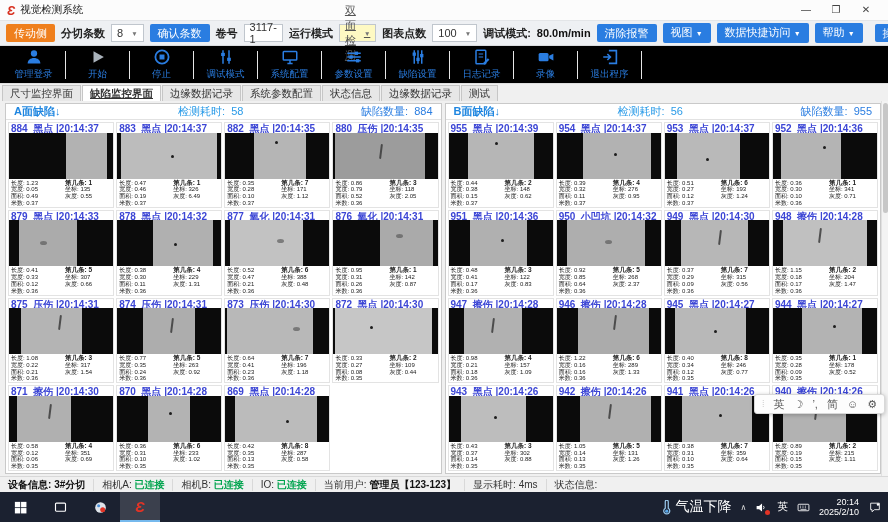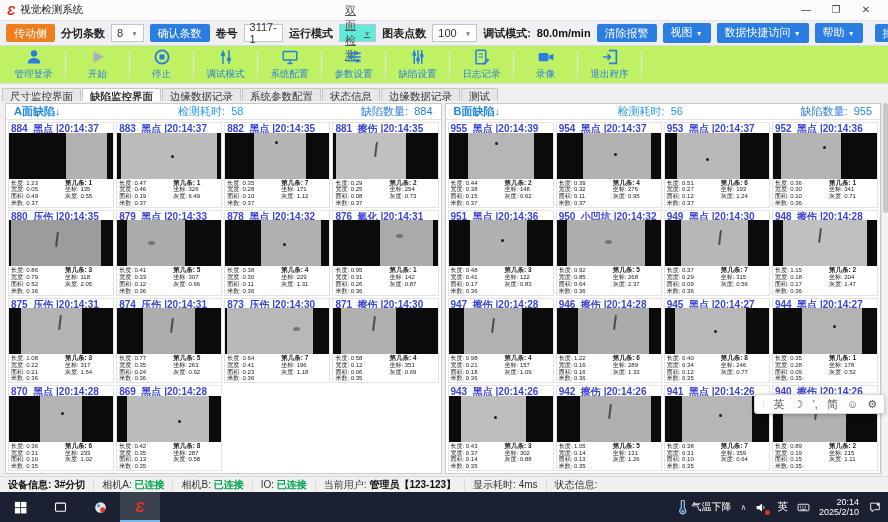--- a/index.html
+++ b/index.html
@@ -14,34 +14,34 @@
   .winbtn { width:30px; text-align:center; color:#444; font-size:10px; line-height:20px; }
 
   
   .toolbar { height:26px; background:#eef0f3; border-top:1px solid #e3e5e8; border-bottom:1px solid #d9dbde; display:flex; align-items:center; gap:6px; padding:0 6px; }
   .btn { border-radius:2px; padding:3px 8px; font-size:11px; color:#fff; white-space:nowrap; line-height:12px; }
   .btn-orange { background:#ef7f1d; }
   .btn-blue { background:#2a7de1; }
   .tb-label { font-weight:700; color:#222; white-space:nowrap; }
   .combo, .tb-input { background:#fff; border:1px solid #c0c6cd; height:18px; display:flex; align-items:center; padding:0 5px; color:#333; font-size:11px; }
   .combo .arr { margin-left:auto; font-size:6.5px; color:#777; padding-left:8px; }
-  .combo.gray { background:#5eead4; color:#555;text-decoration:underline; }
+  .combo.gray { background:#fef9c3; color:#555;text-decoration:underline; }
   .speed-val { font-weight:700; color:#111; }
   .spacer { flex:1; }
 
   
-  .iconbar { height:38px; background:#bef264; border-bottom:1px solid #dedede; display:flex; align-items:center; padding:0 2px; }
+  .iconbar { height:38px; background:#000000; border-bottom:1px solid #dedede; display:flex; align-items:center; padding:0 2px; }
   .action { width:63px; display:flex; flex-direction:column; align-items:center; justify-content:center; gap:2px; color:#2a7de1; cursor:default; }
   .action svg { width:18px; height:18px; fill:currentColor; }
   .action.disabled svg { color:#a9b2bb; }
   .action .albl { font-size:9.5px; color:#2a7de1; white-space:nowrap; }
   .isep { width:1px; height:28px; background:#e6e6e6; }
 
   
-  .tabs { height:25px; background:#f0f0f0; display:flex; align-items:flex-end; padding-left:2px; border-bottom:3px solid #14532d; }
+  .tabs { height:25px; background:#f0f0f0; display:flex; align-items:flex-end; padding-left:2px; border-bottom:6px solid #14532d; }
   .tab { font-size:10.5px; color:#333; background:#e7e7e7; border:1px solid #c6c6c6; border-bottom:none; padding:1px 7px 2px; margin-right:1px; white-space:nowrap; }
   .tab.active { background:#fff; font-weight:700; margin-bottom:-1px; padding-bottom:3px;text-decoration:underline; }
 
   
   .subtabs { height:17px; background:#f4f4f4; display:flex; align-items:flex-end; padding-left:12px; }
   .subtab { font-size:10.5px; color:#333; background:#ececec; border:1px solid #cccccc; border-bottom:none; padding:1px 15px 2px; margin-right:2px; white-space:nowrap; }
   .subtab.active { background:#fff; font-weight:700; }
 
   
   .main { position:absolute; top:101px; left:0; right:0; bottom:46px; display:flex; gap:3px; padding:2px 7px 2px 5px; background:#f0f0f0; }
@@ -78,21 +78,21 @@
   .seg b { color:#111; }
   .ok { color:#00a44e; font-weight:700; }
 
   
   .taskbar { position:absolute; left:0; right:0; bottom:0; height:30px; background:#1b2130; display:flex; align-items:stretch; color:#fff; }
   .tkbtn { width:40px; display:flex; align-items:center; justify-content:center; }
   .tkbtn svg { width:15px; height:15px; }
   .tkbtn.activeapp { background:rgba(255,255,255,.14); border-bottom:2px solid #76b9ed; }
   .tkbtn .redlogo { color:#e23325; font-weight:bold; font-style:italic; font-size:15px; }
   .tk-right { margin-left:auto; display:flex; align-items:center; gap:9px; padding-right:6px; }
-  .weather { display:flex; align-items:center; gap:4px; font-size:10px; color:#fff; }
+  .weather { display:flex; align-items:center; gap:4px; font-size:14px; color:#fff; }
   .weather svg { width:11px; height:15px; }
   .chev { font-size:8px; color:#ddd; }
   .trayicon { position:relative; display:flex; align-items:center; }
   .trayicon svg { width:13px; height:13px; }
   .badge { position:absolute; right:-2px; bottom:-1px; width:5px; height:5px; border-radius:50%; background:#e23325; }
   .imelang { font-size:10.5px; }
   .clock { text-align:right; font-size:9px; line-height:10.5px; }
   .notif svg { width:14px; height:13px; }
 </style>
 </head>
@@ -300,39 +300,20 @@
               <div>米数: 0.37</div>
             </div>
             <div class="ci-r">
               <div class="ci-strip">第几条: 7</div>
               <div>坐标: 171</div>
               <div>灰度: 1.12</div>
             </div>
           </div>
         </div>
         <div class="card">
-          <div class="card-h">881&nbsp;&nbsp;擦伤 |20:14:35</div>
-          <div class="card-img" style="background: linear-gradient(90deg, rgb(11, 11, 11) 3%, rgb(192, 192, 192) 3%, rgb(192, 192, 192) 70%, rgb(11, 11, 11) 70%);">
-            <i class="speck streak" style="left: 40%; top: 20%;"></i>
-          </div>
-          <div class="card-info">
-            <div class="ci-l">
-              <div>长度: 0.29</div>
-              <div>宽度: 0.25</div>
-              <div>面积: 0.08</div>
-              <div>米数: 0.37</div>
-            </div>
-            <div class="ci-r">
-              <div class="ci-strip">第几条: 2</div>
-              <div>坐标: 254</div>
-              <div>灰度: 0.73</div>
-            </div>
-          </div>
-        </div>
-        <div class="card">
           <div class="card-h">880&nbsp;&nbsp;压伤 |20:14:35</div>
           <div class="card-img" style="background: linear-gradient(90deg, rgb(11, 11, 11) 2%, rgb(156, 156, 156) 2%, rgb(156, 156, 156) 88%, rgb(11, 11, 11) 88%);">
             <i class="speck streak" style="left: 45%; top: 25%;"></i>
           </div>
           <div class="card-info">
             <div class="ci-l">
               <div>长度: 0.86</div>
               <div>宽度: 0.79</div>
               <div>面积: 0.52</div>
               <div>米数: 0.36</div>
@@ -376,20 +357,39 @@
               <div>米数: 0.36</div>
             </div>
             <div class="ci-r">
               <div class="ci-strip">第几条: 4</div>
               <div>坐标: 229</div>
               <div>灰度: 1.31</div>
             </div>
           </div>
         </div>
         <div class="card">
+          <div class="card-h">877&nbsp;&nbsp;氧化 |20:14:31</div>
+          <div class="card-img" style="background: linear-gradient(90deg, rgb(11, 11, 11) 5%, rgb(194, 194, 194) 5%, rgb(194, 194, 194) 75%, rgb(11, 11, 11) 75%);">
+            <i class="speck blob" style="left: 50%; top: 40%;"></i>
+          </div>
+          <div class="card-info">
+            <div class="ci-l">
+              <div>长度: 0.52</div>
+              <div>宽度: 0.47</div>
+              <div>面积: 0.21</div>
+              <div>米数: 0.36</div>
+            </div>
+            <div class="ci-r">
+              <div class="ci-strip">第几条: 6</div>
+              <div>坐标: 388</div>
+              <div>灰度: 0.48</div>
+            </div>
+          </div>
+        </div>
+        <div class="card">
           <div class="card-h">876&nbsp;&nbsp;氧化 |20:14:31</div>
           <div class="card-img" style="background: linear-gradient(90deg, rgb(11, 11, 11) 45%, rgb(170, 170, 170) 45%, rgb(170, 170, 170) 95%, rgb(11, 11, 11) 95%);">
             <i class="speck blob" style="left: 60%; top: 30%;"></i>
           </div>
           <div class="card-info">
             <div class="ci-l">
               <div>长度: 0.95</div>
               <div>宽度: 0.31</div>
               <div>面积: 0.26</div>
               <div>米数: 0.36</div>
@@ -448,20 +448,39 @@
             <div class="ci-l">
               <div>长度: 0.64</div>
               <div>宽度: 0.41</div>
               <div>面积: 0.23</div>
               <div>米数: 0.36</div>
             </div>
             <div class="ci-r">
               <div class="ci-strip">第几条: 7</div>
               <div>坐标: 196</div>
               <div>灰度: 1.18</div>
+            </div>
+          </div>
+        </div>
+        <div class="card">
+          <div class="card-h">872&nbsp;&nbsp;黑点 |20:14:30</div>
+          <div class="card-img" style="background: linear-gradient(90deg, rgb(11, 11, 11) 2%, rgb(198, 198, 198) 2%, rgb(198, 198, 198) 94%, rgb(11, 11, 11) 94%);">
+            <i class="speck dot" style="left: 35%; top: 40%;"></i>
+          </div>
+          <div class="card-info">
+            <div class="ci-l">
+              <div>长度: 0.33</div>
+              <div>宽度: 0.27</div>
+              <div>面积: 0.08</div>
+              <div>米数: 0.35</div>
+            </div>
+            <div class="ci-r">
+              <div class="ci-strip">第几条: 2</div>
+              <div>坐标: 109</div>
+              <div>灰度: 0.44</div>
             </div>
           </div>
         </div>
         <div class="card">
           <div class="card-h">871&nbsp;&nbsp;擦伤 |20:14:30</div>
           <div class="card-img" style="background: linear-gradient(90deg, rgb(11, 11, 11) 8%, rgb(176, 176, 176) 8%, rgb(176, 176, 176) 60%, rgb(11, 11, 11) 60%);">
             <i class="speck streak" style="left: 38%; top: 18%;"></i>
           </div>
           <div class="card-info">
             <div class="ci-l">

